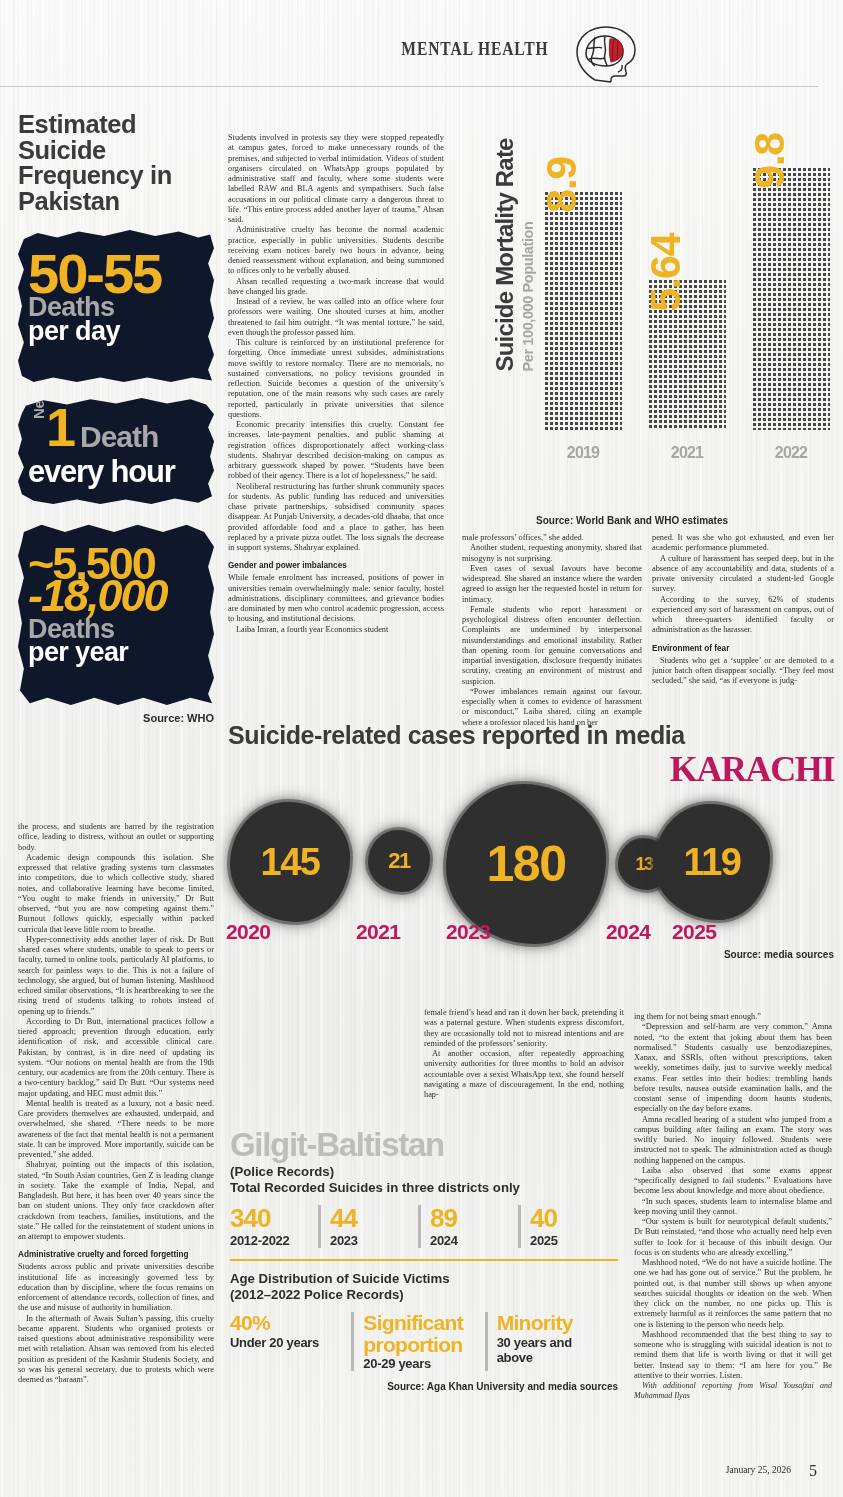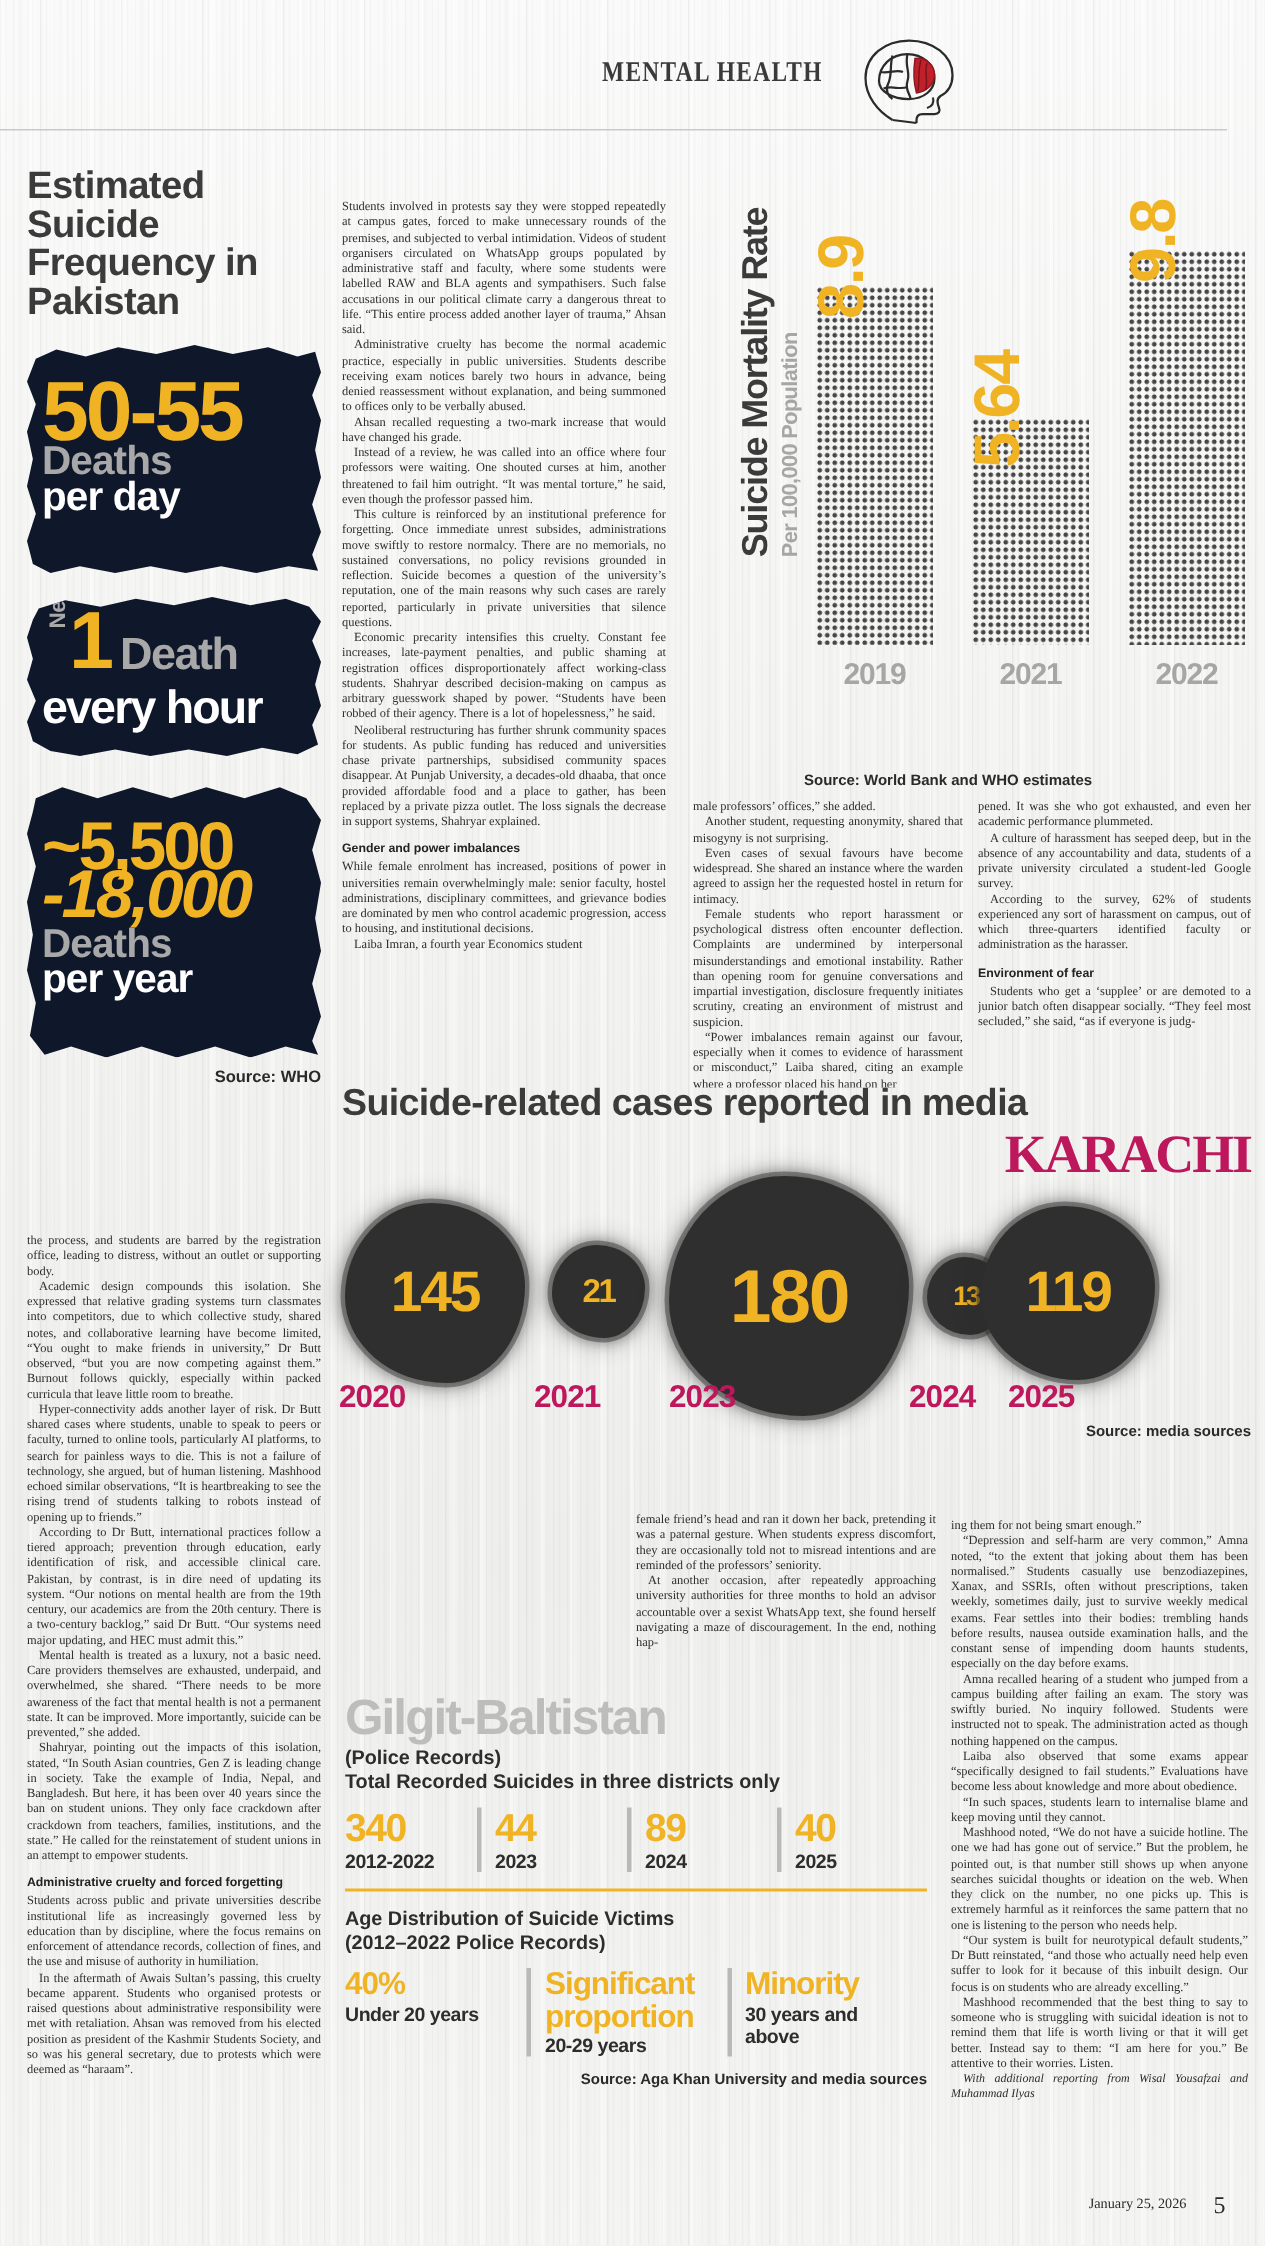--- a/index.html
+++ b/index.html
@@ -179,21 +179,21 @@
     position:absolute;bottom:0;left:50%;
     transform:translateX(-50%) rotate(-90deg);
     transform-origin:center bottom;
     font-family:"Liberation Sans", sans-serif;font-weight:bold;
     font-size:43px;color:#f0b323;letter-spacing:-1.5px;white-space:nowrap;
     line-height:1;
   }
   .bar-year{
     position:absolute;bottom:4px;width:78px;text-align:center;
     font-family:"Liberation Sans", sans-serif;font-weight:bold;
-    font-size:20px;color:#a6a6a4;letter-spacing:-0.8px;
+    font-size:16px;color:#a6a6a4;letter-spacing:-0.8px;
   }
   #chart-source{position:absolute;left:74px;bottom:-16px;width:300px;text-align:left;font-size:10px;}
 
   
   #karachi-panel{position:absolute;left:228px;top:722px;width:606px;height:236px;}
   #karachi-hed{font-size:25px;line-height:26px;color:#3b3b3b;}
   #karachi-word{
     position:absolute;right:0;top:26px;
     font-family:Liberation Serif, serif;font-weight:bold;
     font-size:36px;color:#be185d;letter-spacing:-1.4px;
@@ -467,22 +467,22 @@
       <p>According to the survey, 62% of students experienced any sort of harassment on campus, out of which three-quarters identified faculty or administration as the harasser.</p>
       <div class="subhead">Environment of fear</div>
       <p>Students who get a ‘supplee’ or are demoted to a junior batch often disappear socially. “They feel most secluded,” she said, “as if everyone is judg-</p>
     </div>
   <div class="body-col" id="col5" style="left: 634px; top: 1012px; width: 198px; height: 440px; overflow: hidden;">
       <p class="noind">ing them for not being smart enough.”</p>
       <p>“Depression and self-harm are very common,” Amna noted, “to the extent that joking about them has been normalised.” Students casually use benzodiazepines, Xanax, and SSRIs, often without prescriptions, taken weekly, sometimes daily, just to survive weekly medical exams. Fear settles into their bodies: trembling hands before results, nausea outside examination halls, and the constant sense of impending doom haunts students, especially on the day before exams.</p>
       <p>Amna recalled hearing of a student who jumped from a campus building after failing an exam. The story was swiftly buried. No inquiry followed. Students were instructed not to speak. The administration acted as though nothing happened on the campus.</p>
       <p>Laiba also observed that some exams appear “specifically designed to fail students.” Evaluations have become less about knowledge and more about obedience.</p>
       <p>“In such spaces, students learn to internalise blame and keep moving until they cannot.</p>
+      <p>“Our system is built for neurotypical default students,” Dr Butt reinstated, “and those who actually need help even suffer to look for it because of this inbuilt design. Our focus is on students who are already excelling.”</p>
       <p>Mashhood noted, “We do not have a suicide hotline. The one we had has gone out of service.” But the problem, he pointed out, is that number still shows up when anyone searches suicidal thoughts or ideation on the web. When they click on the number, no one picks up. This is extremely harmful as it reinforces the same pattern that no one is listening to the person who needs help.</p>
-      <p>“Our system is built for neurotypical default students,” Dr Butt reinstated, “and those who actually need help even suffer to look for it because of this inbuilt design. Our focus is on students who are already excelling.”</p>
       <p>Mashhood recommended that the best thing to say to someone who is struggling with suicidal ideation is not to remind them that life is worth living or that it will get better. Instead say to them: “I am here for you.” Be attentive to their worries. Listen.</p>
       <p class="credit">With additional reporting from Wisal Yousafzai and Muhammad Ilyas</p>
     </div>
 
   <div id="footer-date">January 25, 2026</div>
   <div id="footer-page">5</div>
 
 </div>
 
 </body></html>

